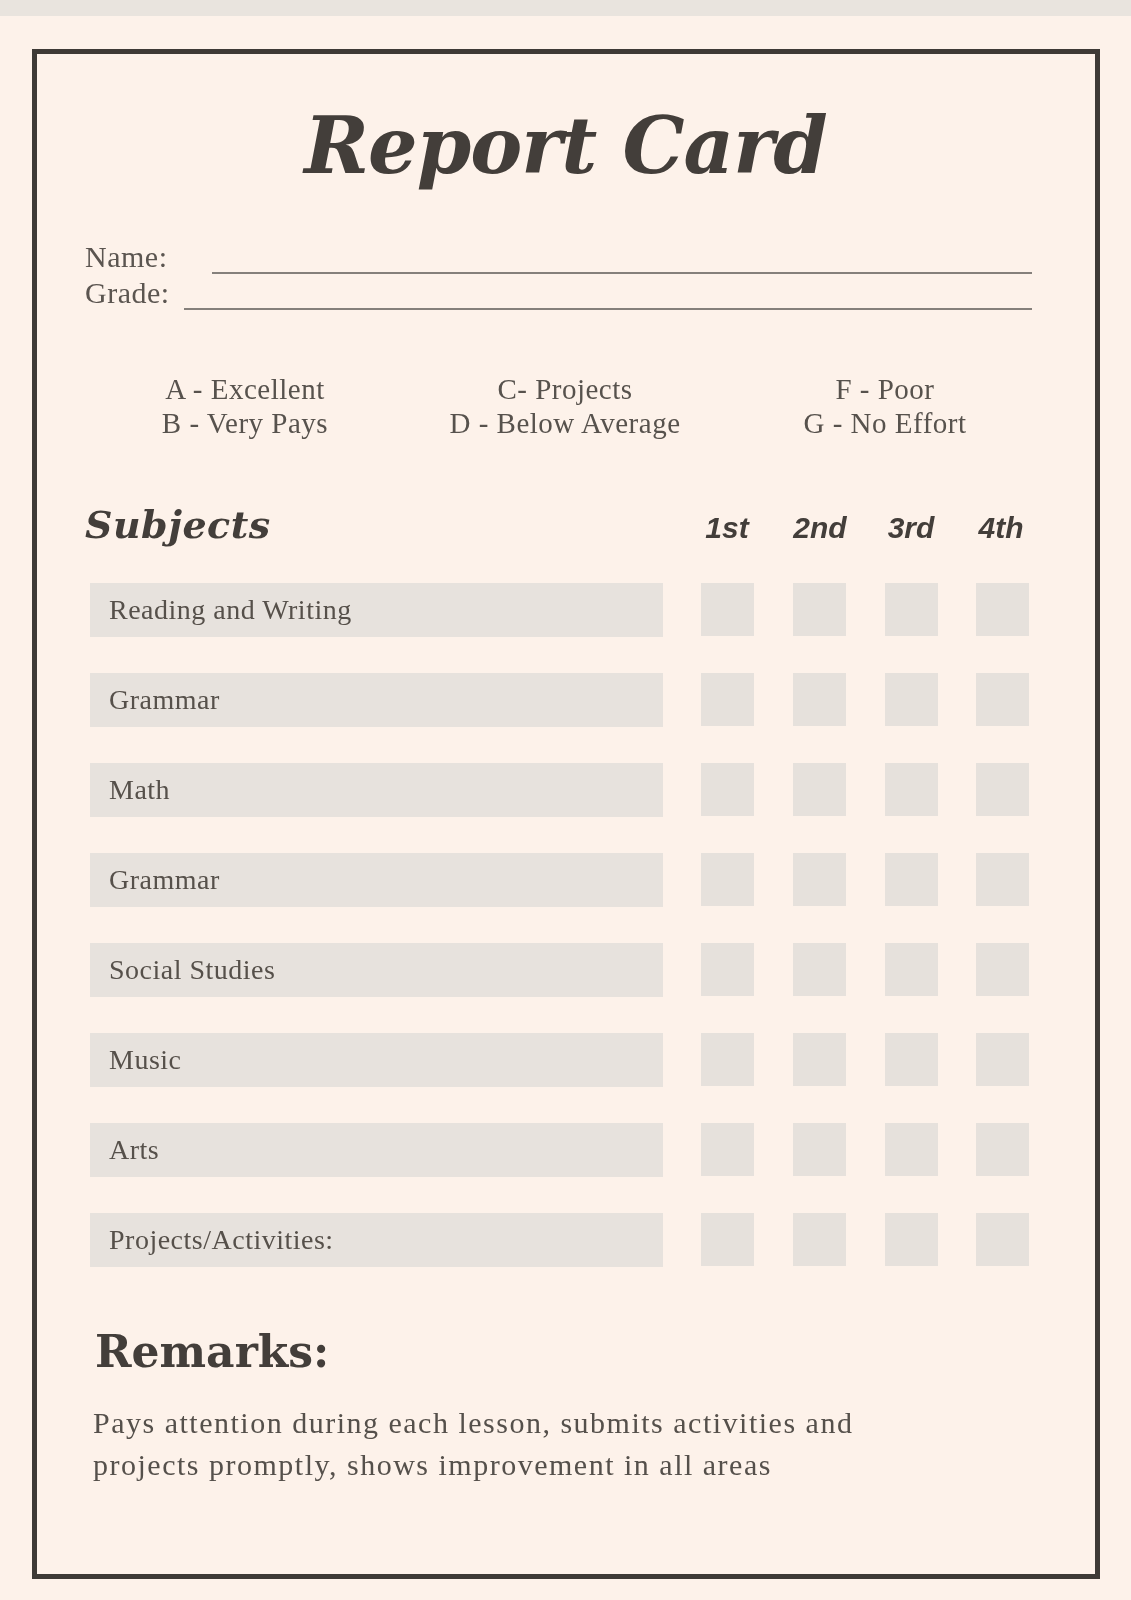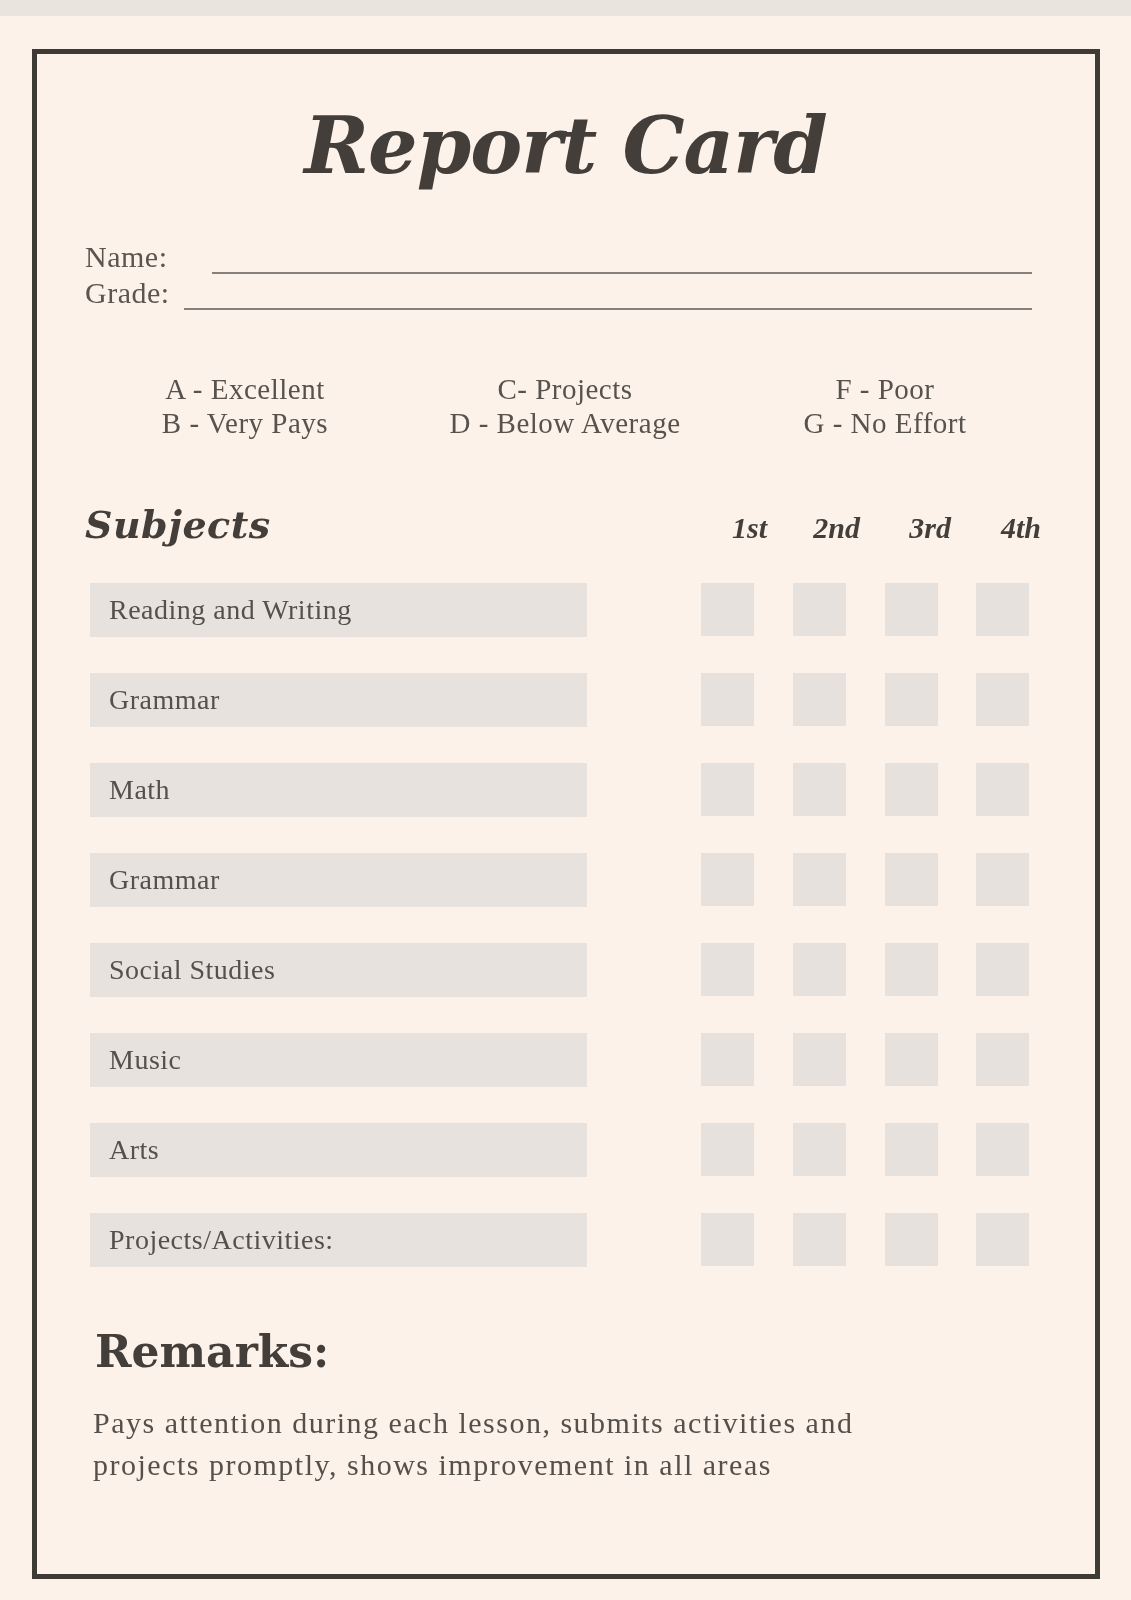--- a/index.html
+++ b/index.html
@@ -72,35 +72,35 @@
     font-style: italic;
     font-weight: bold;
     font-size: 38px;
     color: #433e3a;
     letter-spacing: 0.5px;
   }
   .quarter {
     position: absolute;
     top: 495px;
     width: 80px;
-    text-align: right;
-    font-family: Liberation Serif, serif;
+    text-align: center;
+    font-family: Liberation Sans, sans-serif;
     font-style: italic;
     font-weight: bold;
     font-size: 30px;
     color: #433e3a;
   }
   .q0 { left: 687px; } .q1 { left: 780px; } .q2 { left: 871px; } .q3 { left: 961px; }
   .subject-row { position: absolute; left: 0; width: 1131px; height: 54px; }
   .r0 { top: 567px; } .r1 { top: 657px; } .r2 { top: 747px; } .r3 { top: 837px; }
   .r4 { top: 927px; } .r5 { top: 1017px; } .r6 { top: 1107px; } .r7 { top: 1197px; padding-left: 36px; }
   .subject-bar {
     position: absolute;
     left: 90px; top: 0;
-    width: 497px; height: 54px;
+    width: 573px; height: 54px;
     background: #e7e2dd;
     display: flex;
     align-items: center;
     padding-left: 19px;
     font-size: 28px;
     letter-spacing: 0.5px;
     color: #56504a;
   }
   .grade-cell {
     position: absolute;

